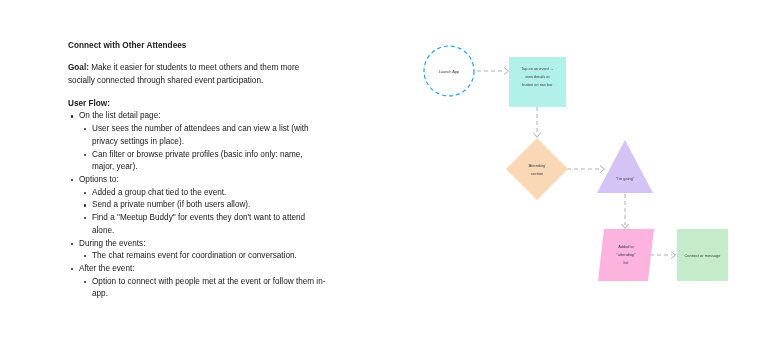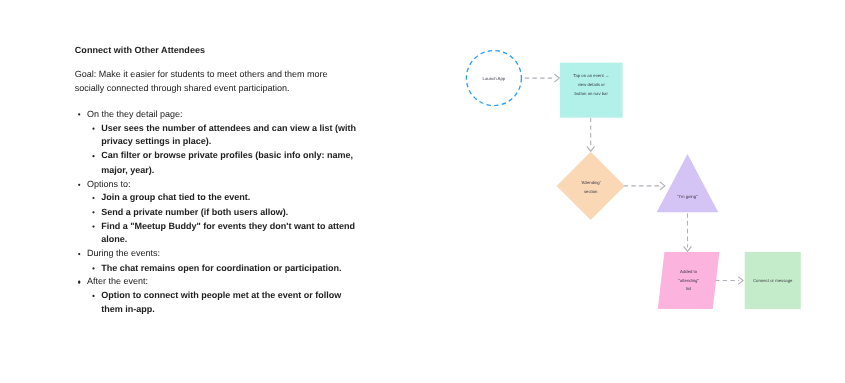--- a/index.html
+++ b/index.html
@@ -32,21 +32,21 @@
     margin: 0 0 11px 0;
     letter-spacing: 0.05px;
   }
 
   .para {
     font-size: 8.2px;
     line-height: 1.52;
     margin: 0 0 11px 0;
   }
   .para .lead {
-    font-weight: normal;
+    font-weight: bold;
   }
 
   #user-flow-label {
     font-size: 8.2px;
     font-weight: bold;
     line-height: 1.4;
     margin: 0 0 1px 0;
   }
 
   ul.flow-list {
@@ -67,21 +67,20 @@
     top: 5px;
     width: 2.2px;
     height: 2.2px;
     background: #202020;
     border-radius: 50%;
   }
   ul.sub-list {
     list-style: none;
     margin: 0;
     padding: 0;
-    font-weight: bold;
   }
   ul.sub-list > li {
     position: relative;
     font-size: 8.2px;
     line-height: 1.55;
     padding-left: 13px;
     margin: 0;
   }
   ul.sub-list > li > .bullet-dot {
     position: absolute;
@@ -114,64 +113,65 @@
 </style>
 </head>
 <body>
 
 <div id="notes-panel">
 
   <div id="notes-heading">Connect with Other Attendees</div>
 
   <p class="para"><span class="lead">Goal:</span><span> Make it easier for students to meet others and them more socially connected through shared event participation.</span></p>
 
+  <div id="user-flow-label">User Flow:</div>
 
   <ul class="flow-list">
 
     <li>
       <span class="bullet-dot"></span>
-      <span>On the they detail page:</span>
+      <span>On the list detail page:</span>
       <ul class="sub-list">
         <li>
           <span class="bullet-dot"></span>
           <span>User sees the number of attendees and can view a list (with privacy settings in place).</span>
         </li>
         <li>
           <span class="bullet-dot"></span>
           <span>Can filter or browse private profiles (basic info only: name, major, year).</span>
         </li>
       </ul>
     </li>
 
     <li>
       <span class="bullet-dot"></span>
       <span>Options to:</span>
       <ul class="sub-list">
         <li>
           <span class="bullet-dot"></span>
-          <span>Join a group chat tied to the event.</span>
+          <span>Added a group chat tied to the event.</span>
         </li>
         <li>
           <span class="bullet-dot"></span>
           <span>Send a private number (if both users allow).</span>
         </li>
         <li>
           <span class="bullet-dot"></span>
           <span>Find a "Meetup Buddy" for events they don't want to attend alone.</span>
         </li>
       </ul>
     </li>
 
     <li>
       <span class="bullet-dot"></span>
       <span>During the events:</span>
       <ul class="sub-list">
         <li>
           <span class="bullet-dot"></span>
-          <span>The chat remains open for coordination or participation.</span>
+          <span>The chat remains event for coordination or conversation.</span>
         </li>
       </ul>
     </li>
 
     <li>
       <span class="bullet-dot"></span>
       <span>After the event:</span>
       <ul class="sub-list">
         <li>
           <span class="bullet-dot"></span>

